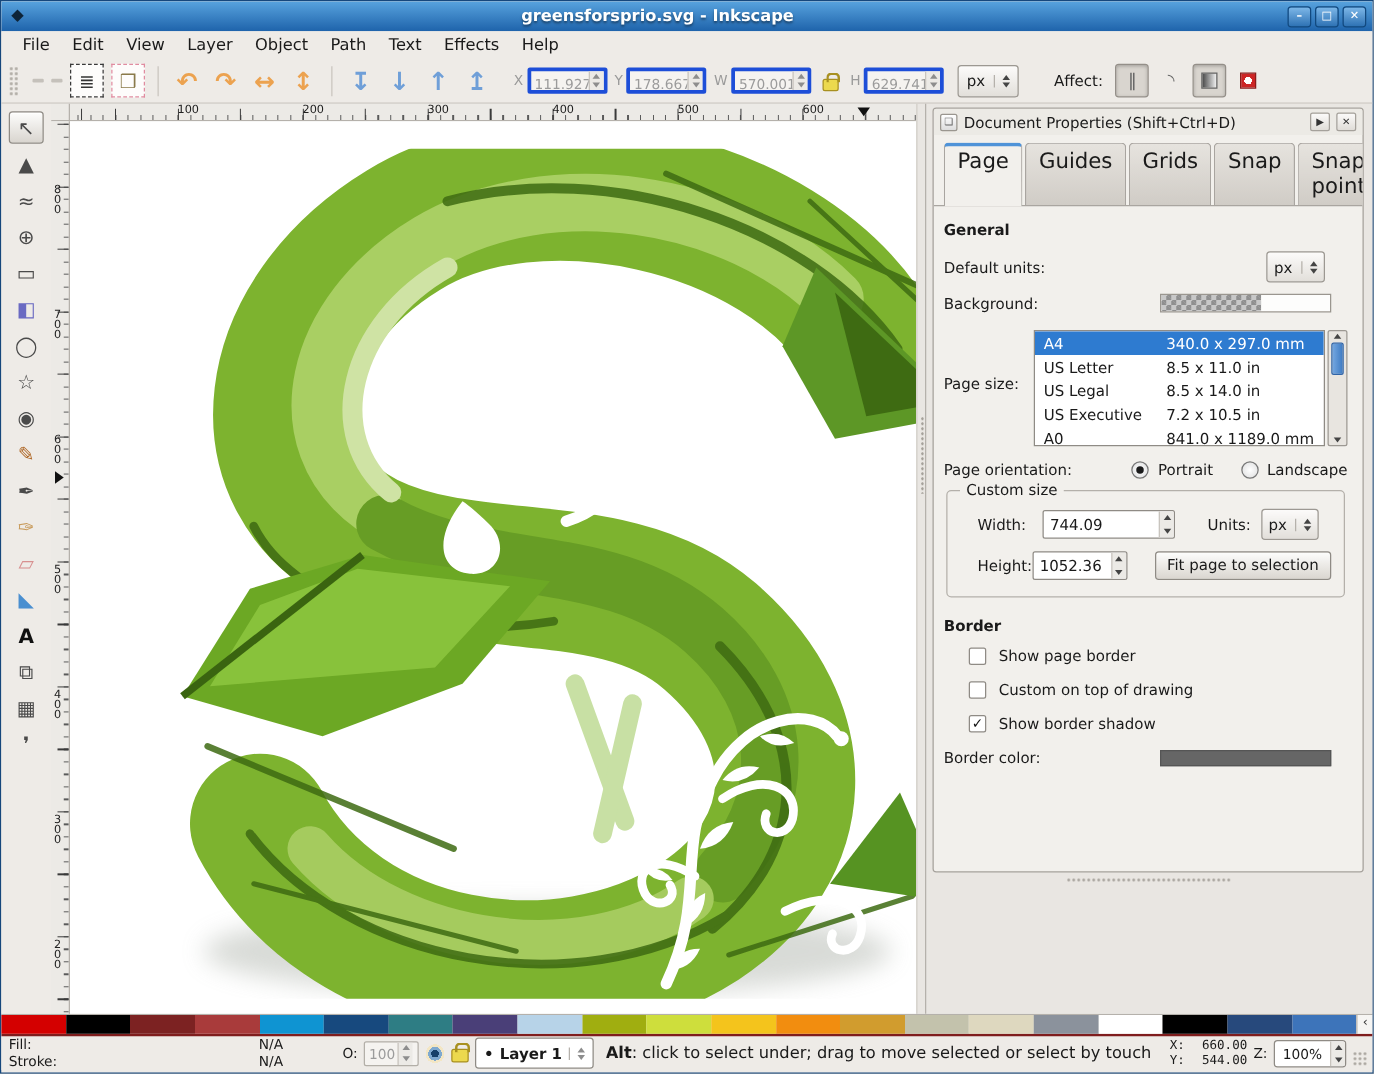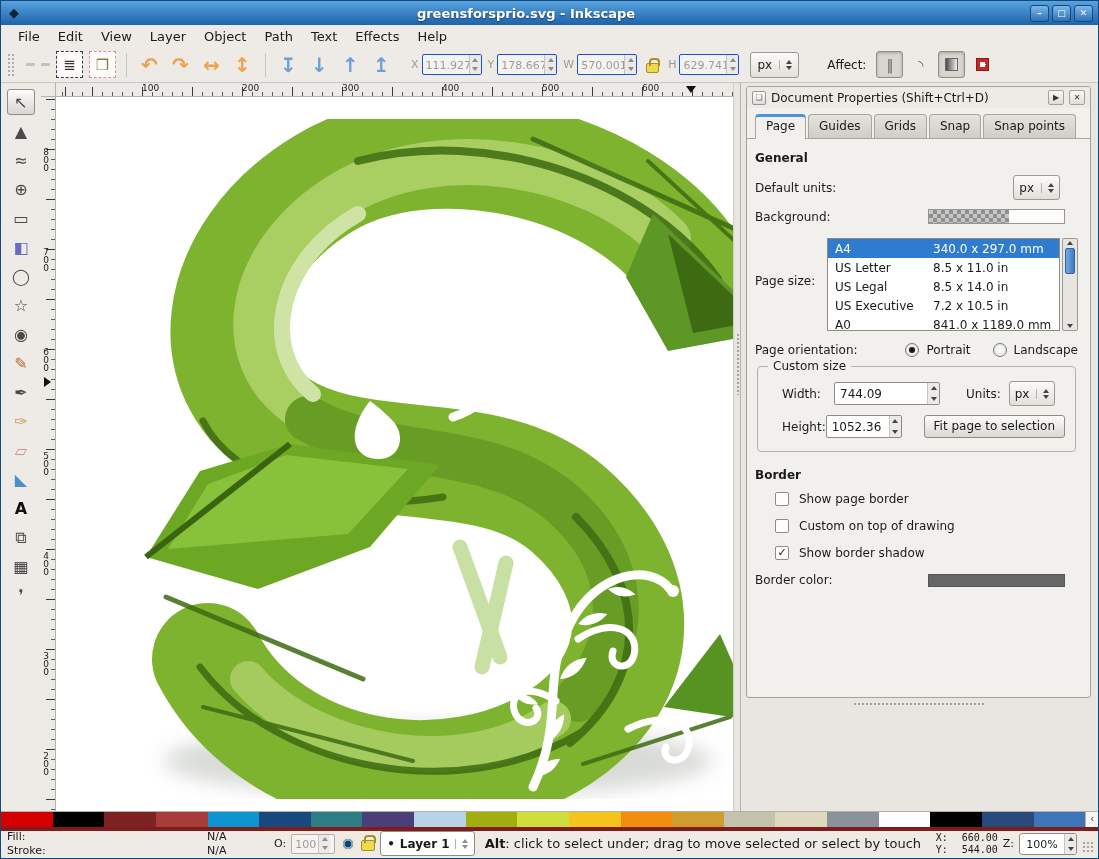--- a/index.html
+++ b/index.html
@@ -22,21 +22,21 @@
   .toolbar{height:36px;display:flex;align-items:center;padding:0 6px;border-bottom:1px solid #c9c5bf;background:#eeebe7}
   .grip{width:8px;height:24px;background:radial-gradient(#b3afa8 1px,transparent 1.4px);background-size:4px 4px;margin-right:8px}
   .mini-dash{width:9px;height:3px;background:#c5c1bb;border-radius:1px;margin:0 3px}
   .icon-dashed{width:27px;height:27px;border:1px dashed #3a3a3a;display:flex;align-items:center;justify-content:center;font-size:15px;color:#333;margin:0 3px;background:#fdfcfb}
   .icon-dashed.pink{border-color:#e08ca0;color:#8a7a4a}
   .sep{width:1px;height:24px;background:#c9c5bf;margin:0 7px}
   .arrow-orange{width:31px;text-align:center;font-size:20px;color:#eca24f;font-weight:bold}
   .arrow-blue{width:31px;text-align:center;font-size:20px;color:#6f9fd8;font-weight:bold}
   .field{display:flex;align-items:center;margin:0 3px}
   .field-label{font-size:11px;color:#9a9a9a;margin-right:3px}
-  .spinbox{display:flex;border:1px solid #1d4ed8;border-radius:2px;background:#f5f3f0;height:21px;overflow:hidden}
+  .spinbox{display:flex;border:3px solid #1d4ed8;border-radius:2px;background:#f5f3f0;height:21px;overflow:hidden}
   .spin-val{width:46px;font-size:11px;color:#9b9b9b;padding:4px 3px 0}
   .spin-arrows{width:12px;border-left:1px solid #c8c4be;display:flex;flex-direction:column;align-items:center;justify-content:space-around;background:#eceae6}
   .tri-up{width:0;height:0;border-left:3px solid transparent;border-right:3px solid transparent;border-bottom:4px solid #8d8d8d}
   .tri-down{width:0;height:0;border-left:3px solid transparent;border-right:3px solid transparent;border-top:4px solid #8d8d8d}
   .dark .tri-up{border-bottom-color:#444}.dark .tri-down{border-top-color:#444}
   .lock{position:relative;width:13px;height:10px;background:#ecd94e;border:1px solid #a89020;border-radius:2px;margin:6px 6px 0}
   .lock::before{content:"";position:absolute;left:2px;top:-6px;width:7px;height:6px;border:2px solid #a89020;border-bottom:none;border-radius:4px 4px 0 0}
   .combo{display:flex;align-items:center;height:26px;border:1px solid #9c9892;border-radius:3px;background:linear-gradient(#fcfbfa,#e2dfda);padding:0 6px;font-size:12px}
   .combo .cval{margin-right:7px}
   .carrows{display:flex;flex-direction:column;gap:2px;border-left:1px solid #b5b1ab;padding-left:6px}
@@ -75,21 +75,21 @@
   .splitter::before{content:"";position:absolute;top:250px;left:2px;width:3px;height:62px;background:radial-gradient(#a5a19a 1px,transparent 1.2px);background-size:4px 4px}
 
   
   .dock{width:358px;background:#e9e6e2;border-left:1px solid #b5b1ab;display:flex;flex-direction:column;padding:3px 7px 0 5px}
   .panel{background:#f2f0ec;border:1px solid #a5a19b;border-radius:3px;height:612px;display:flex;flex-direction:column;overflow:hidden}
   .phead{height:21px;display:flex;align-items:center;gap:5px;padding:0 5px;font-size:12px;background:#eceae5}
   .phead-icon{width:14px;height:14px;border:1px solid #9a968f;border-radius:2px;background:linear-gradient(#fff,#ddd);font-size:8px;line-height:12px;text-align:center;color:#666}
   .ptitle{flex:1}
   .pbtn{width:16px;height:15px;border:1px solid #a5a19b;border-radius:2px;background:linear-gradient(#fbfaf9,#e0ddd8);font-size:8px;line-height:13px;text-align:center;color:#333}
   .tabs{display:flex;gap:2px;padding:6px 8px 0;border-bottom:1px solid #a9a5a0}
-  .tab{padding:4px 10px 5px;font-size:12px;background:linear-gradient(#e6e3de,#d0ccc6);border:1px solid #a9a5a0;border-bottom:none;border-radius:4px 4px 0 0}
+  .tab{padding:4px 10px 5px;font-size:17px;background:linear-gradient(#e6e3de,#d0ccc6);border:1px solid #a9a5a0;border-bottom:none;border-radius:4px 4px 0 0}
   .tab.active{background:#f2f0ec;border-top:3px solid #4f93d8;padding-top:2px;margin-bottom:-1px}
   .pcontent{flex:1;padding:10px 12px 0 8px;font-size:12px}
   .sect-h{font-weight:bold;margin:2px 0 10px}
   .prow{display:flex;align-items:center;margin-bottom:9px}
   .prow.right{justify-content:space-between}
   .prow .rlab{margin-right:9px}
   .combo.small{height:25px;padding:0 5px}
   .bg-swatch{width:137px;height:15px;border:1px solid #9a968f;display:flex;overflow:hidden}
   .checker{width:80px;background-image:linear-gradient(45deg,#8f8f8f 25%,transparent 25%,transparent 75%,#8f8f8f 75%),linear-gradient(45deg,#8f8f8f 25%,#c8c8c8 25%,#c8c8c8 75%,#8f8f8f 75%);background-size:8px 8px;background-position:0 0,4px 4px}
   .bg-solid{flex:1;background:#fdfdfc}
@@ -121,21 +121,21 @@
 
   .dock-grip{height:11px;display:flex;justify-content:center;align-items:center}
   .dock-grip::before{content:"";width:132px;height:4px;background:radial-gradient(#a8a49d 1px,transparent 1.2px);background-size:4px 4px}
 
   
   .palette{height:16px;display:flex;border-top:1px solid #b5b1ab}
   .sw{flex:1}
   .pal-more{width:13px;background:#f6f5f3;border-left:1px solid #b5b1ab;font-size:10px;line-height:14px;text-align:center;color:#333}
 
   
-  .statusbar{height:29px;display:flex;align-items:center;padding:0 4px;gap:5px;background:#eeebe7;border-top:4px solid #7f1d1d;font-size:11px}
+  .statusbar{height:29px;display:flex;align-items:center;padding:0 4px;gap:5px;background:#eeebe7;border-top:2px solid #7f1d1d;font-size:11px}
   .fs{display:grid;grid-template-columns:200px 60px;line-height:14px;margin-left:2px;width:262px}
   .mini-spin{display:flex;height:20px;width:44px;border:1px solid #b3afa8;border-radius:2px;background:#f5f3f0;overflow:hidden}
   .mini-spin .spin-val{width:26px;padding-top:3px}
   .eye{width:16px;height:16px;border-radius:50%;background:radial-gradient(circle,#16406a 0 3px,#7fa9cf 3px 5.5px,#f3e6c4 5.5px 7.5px,transparent 7.5px)}
   .lock2{position:relative;width:14px;height:11px;background:#ecd94e;border:1px solid #a89020;border-radius:2px;margin-top:4px}
   .lock2::before{content:"";position:absolute;left:2px;top:-6px;width:8px;height:6px;border:2px solid #a89020;border-bottom:none;border-radius:4px 4px 0 0}
   .layer-combo{display:flex;align-items:center;height:25px;background:#fff;border:1px solid #8f8b85;border-radius:3px;padding:0 6px;font-size:12px;font-weight:bold;gap:5px}
   .hint{flex:1;min-width:0;font-size:13px;white-space:nowrap;overflow:hidden;margin-left:5px}
   .xy{display:grid;grid-template-columns:16px 46px;font-size:10px;line-height:12px;font-family:"DejaVu Sans Mono",monospace}
   .xy .v{text-align:right}

